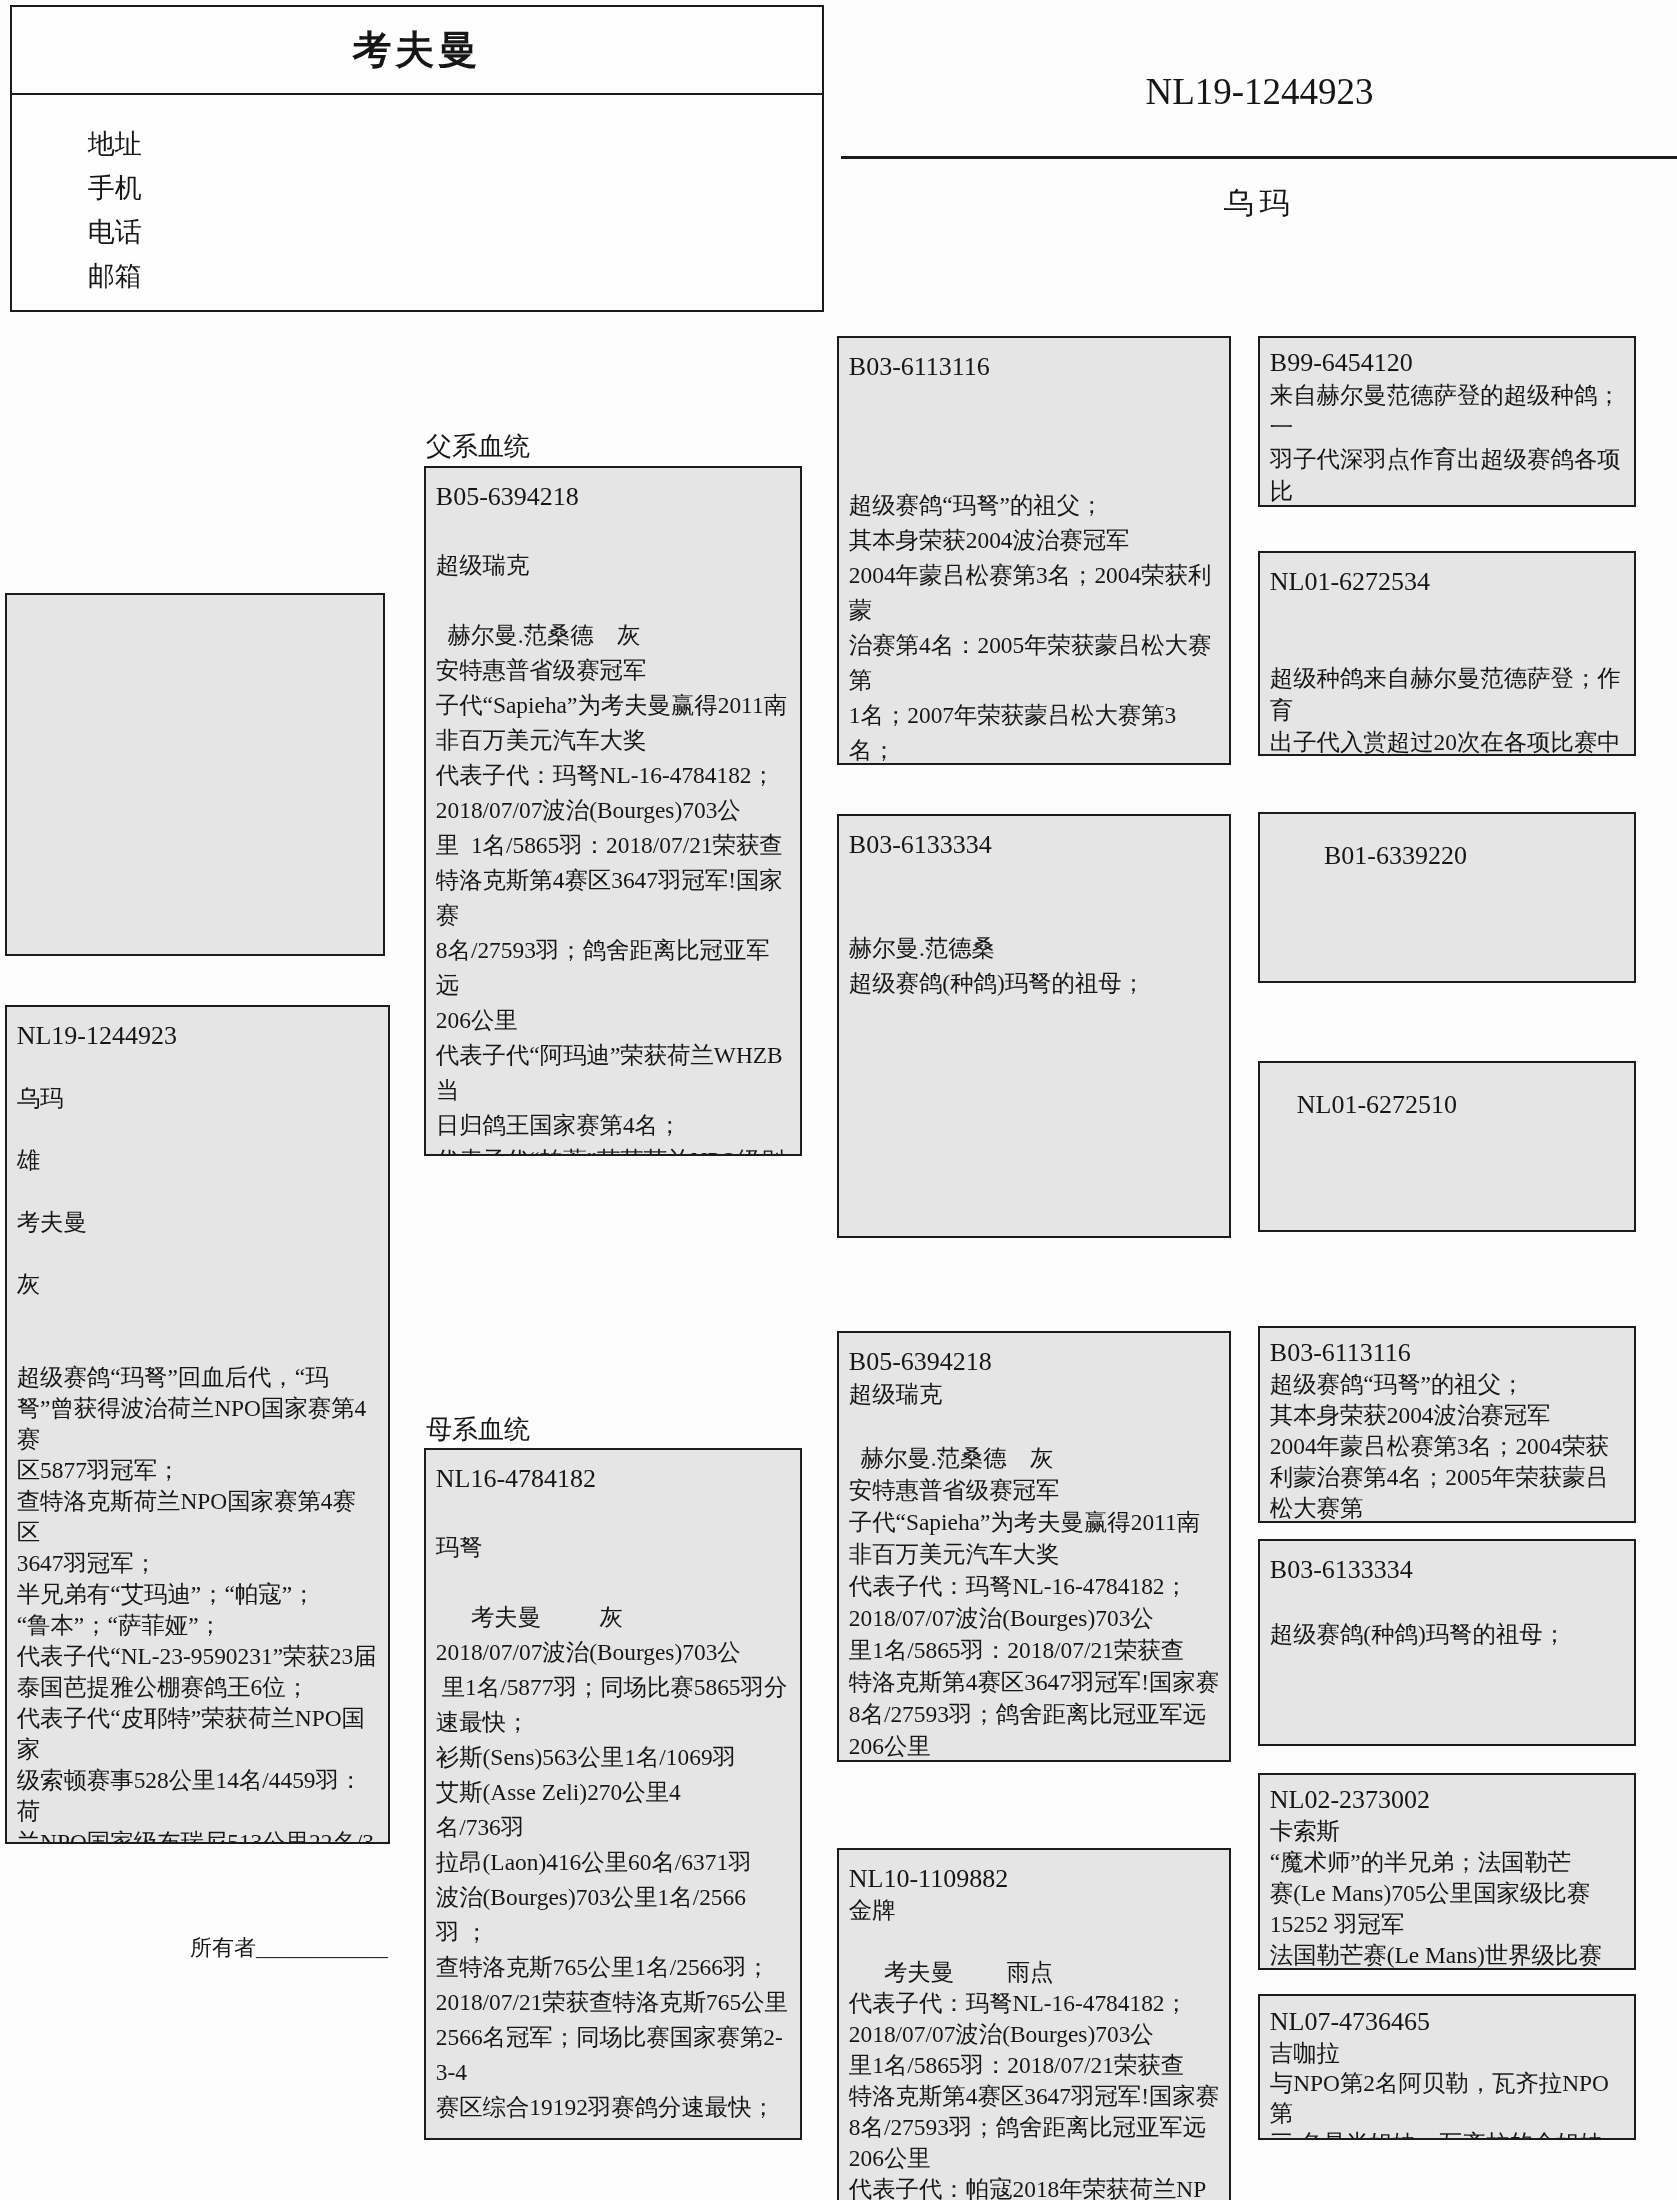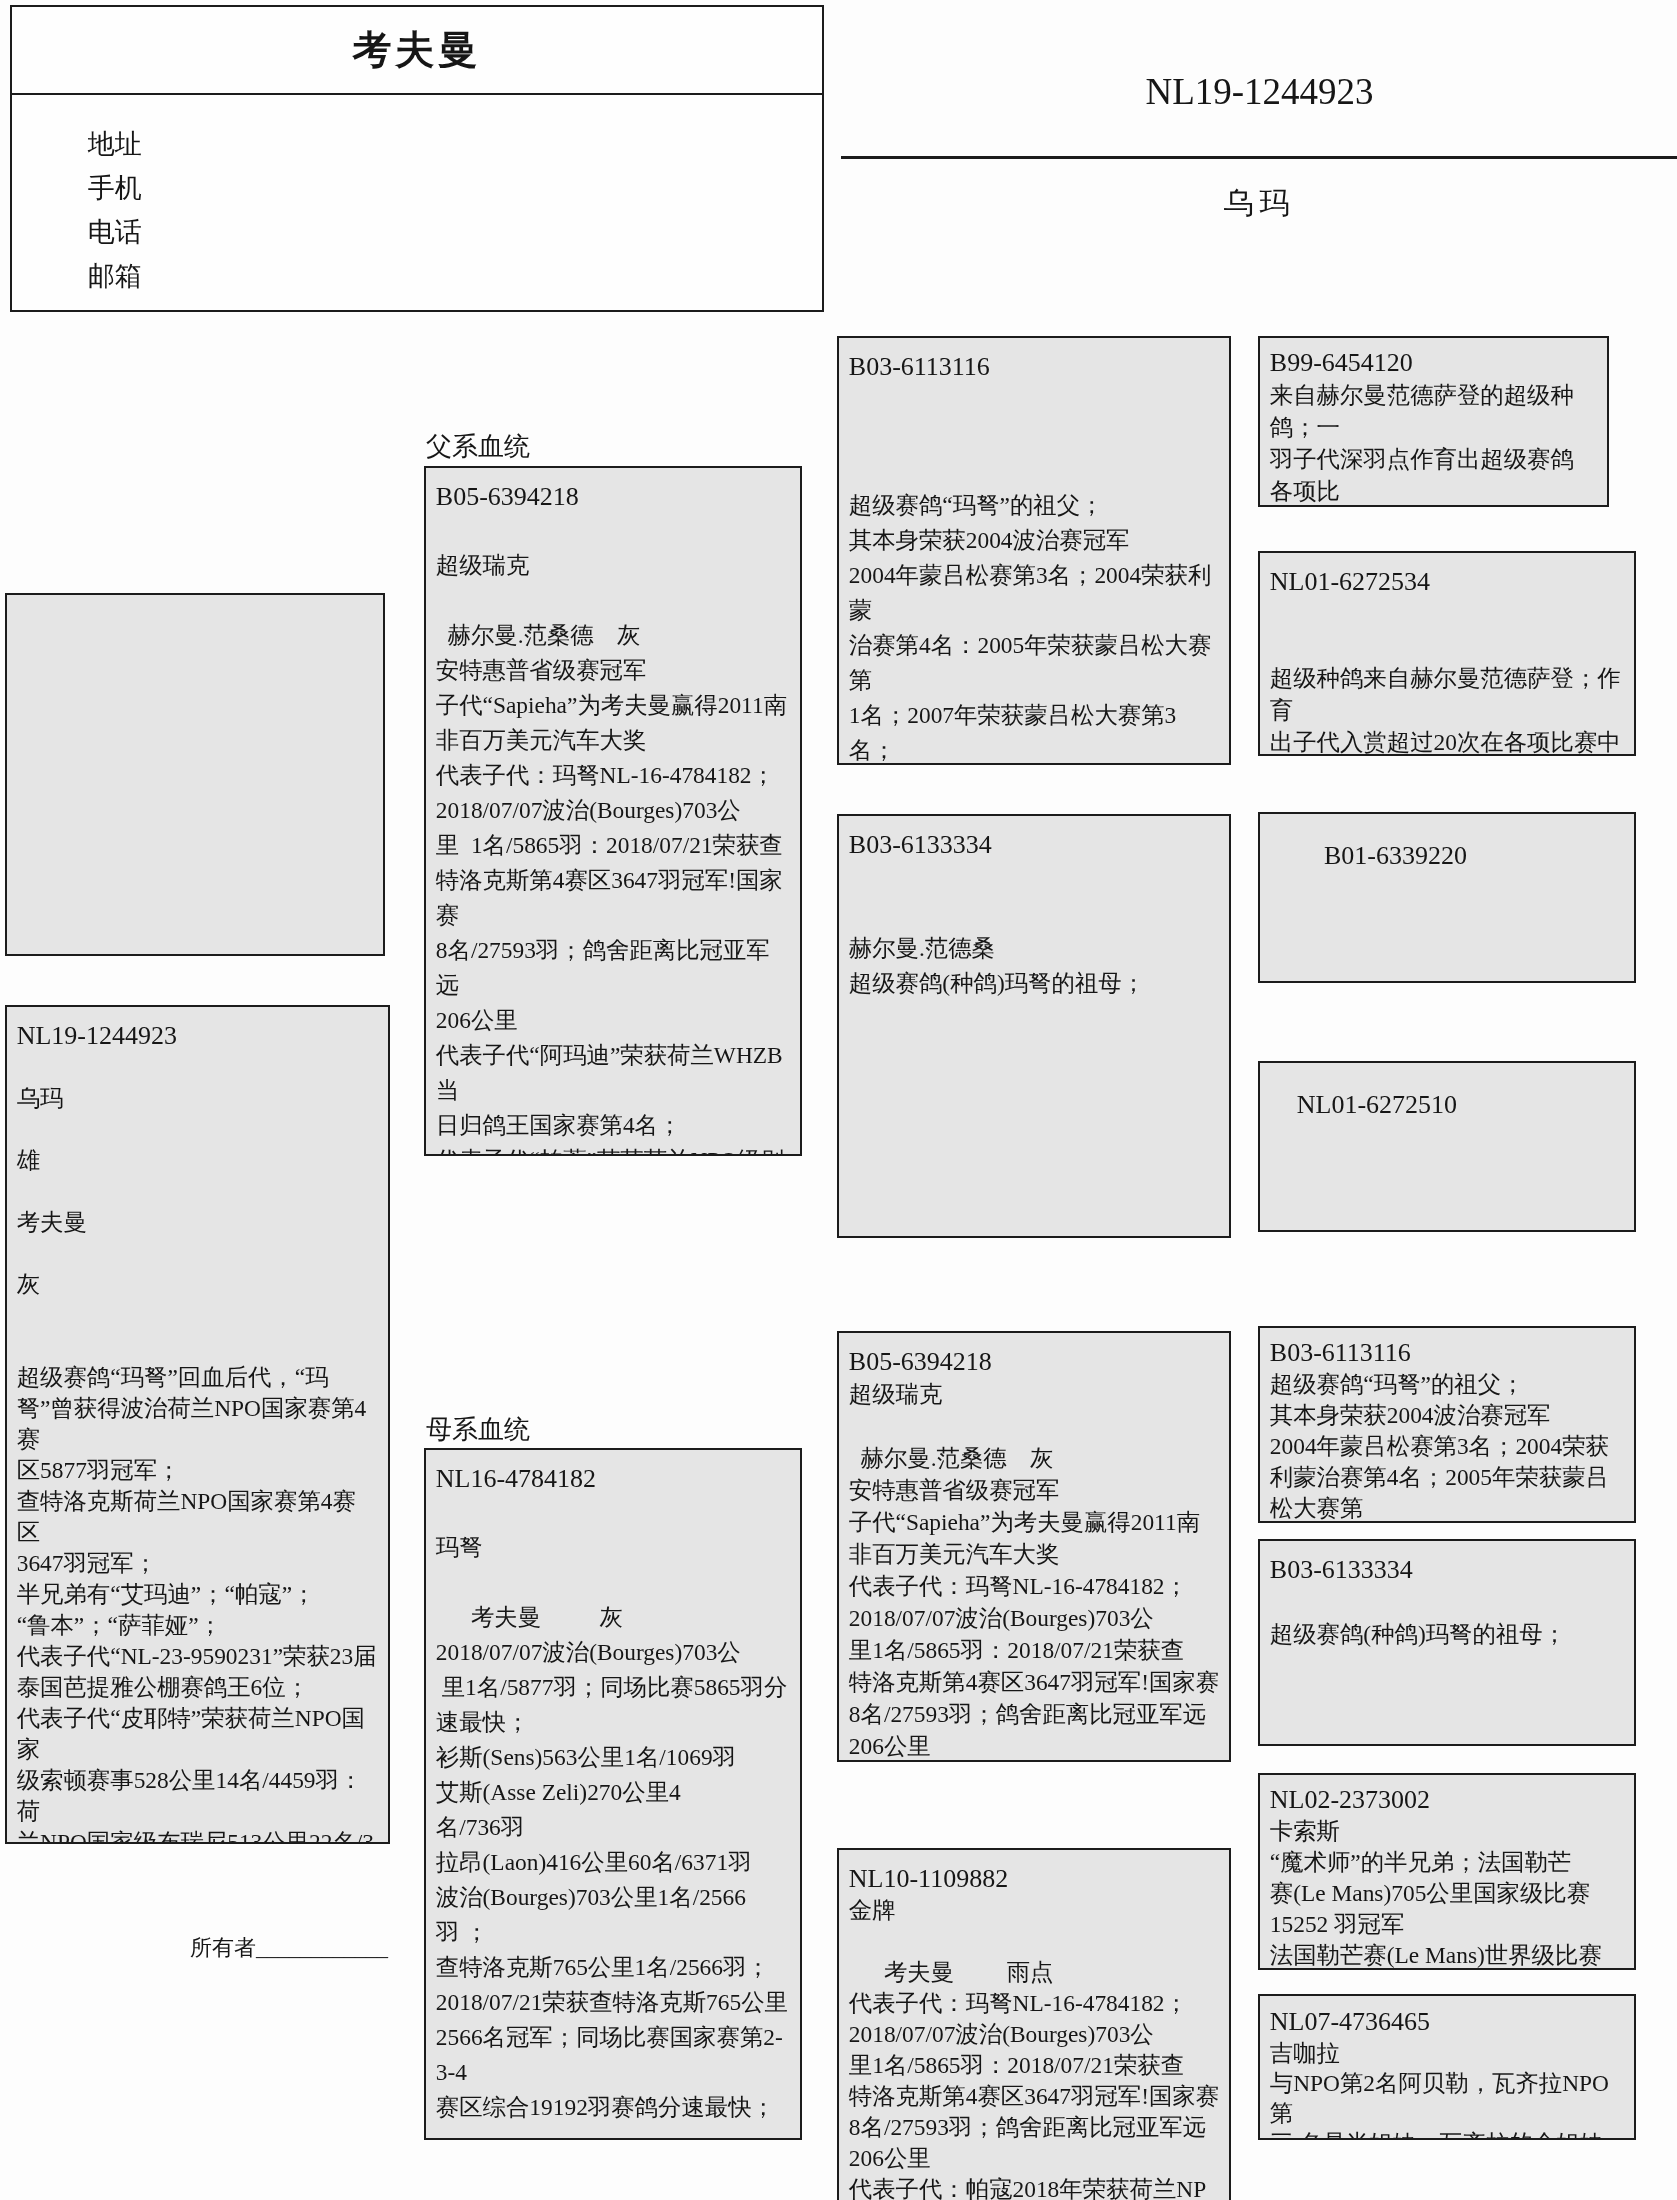--- a/index.html
+++ b/index.html
@@ -169,21 +169,21 @@
 里1名/5865羽：2018/07/21荣获查
 特洛克斯第4赛区3647羽冠军!国家赛
 8名/27593羽；鸽舍距离比冠亚军远
 206公里
 代表子代：帕寇2018年荣获荷兰NPO
 波治赛703公里5877羽2名；
 代表子代瑞内尔于2015-2016届南非百
 万公棚赛中表现优异</div>
   </div>
 
-  <div class="pbox" style="left:1258px;top:336px;width:351px;height:171px;padding-top:7.8px;">
+  <div class="pbox" style="left:1258px;top:336px;width:378px;height:171px;padding-top:7.8px;">
     <div class="ring">B99-6454120</div>
     <div class="txt lh33">来自赫尔曼范德萨登的超级种鸽；一
 羽子代深羽点作育出超级赛鸽各项比
 赛超过十次入赏</div>
   </div>
   <div class="pbox" style="left:1258px;top:551px;width:378px;height:205px;">
     <div class="ring">NL01-6272534</div>
     <div class="txt lh33">
 
 超级种鸽来自赫尔曼范德萨登；作育

